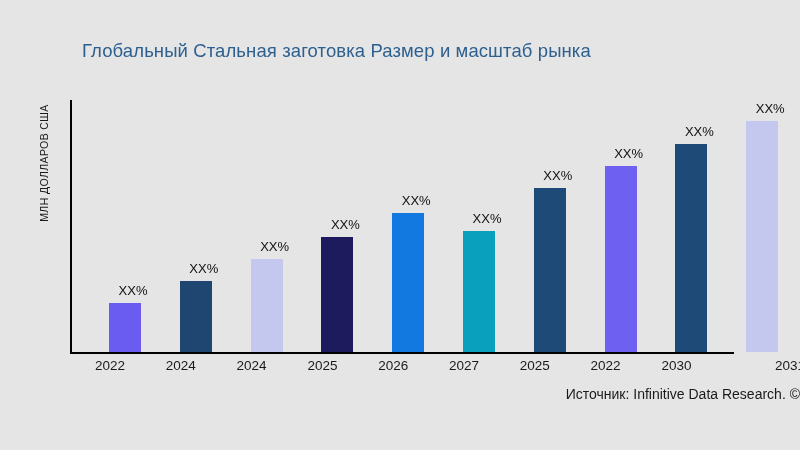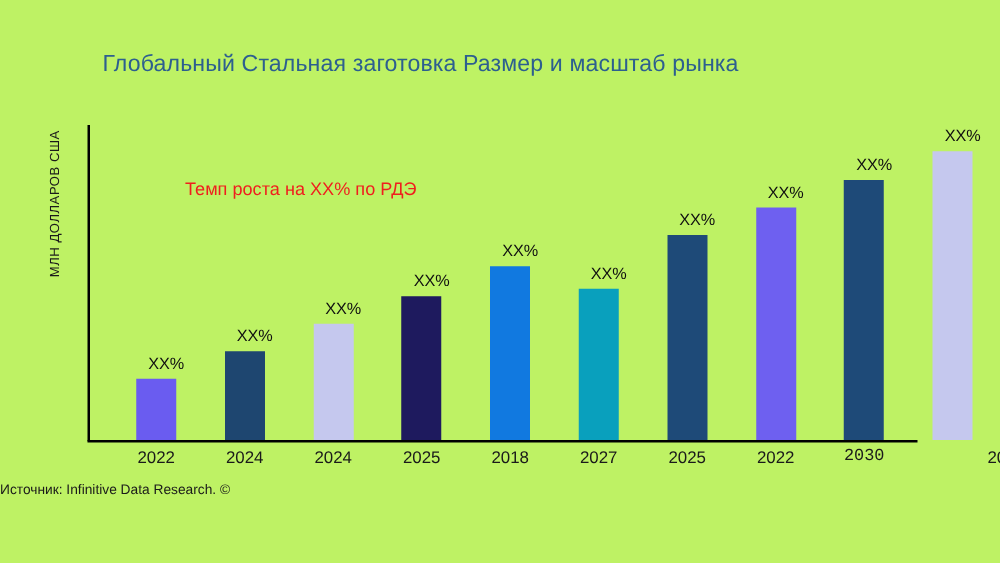--- a/index.html
+++ b/index.html
@@ -10,21 +10,21 @@
     width: 800px;
     height: 450px;
     background: #ffffff;
     font-family: "Liberation Sans", sans-serif;
     overflow: hidden;
   }
   .canvas {
     position: relative;
     width: 800px;
     height: 450px;
-    background: #bef264;
+    background: #e5e5e5;
   }
 
   
   .chart-title {
     position: absolute;
     left: 82px;
     top: 40px;
     font-size: 18.5px;
     color: #2d5f8f;
     font-family: "Liberation Sans", sans-serif;
@@ -90,21 +90,20 @@
     transform: translateX(-50%);
     font-size: 13px;
     color: #101010;
     white-space: nowrap;
     font-family: "Liberation Sans", sans-serif;
   }
   .tick-label {
     position: absolute;
     top: 358px;
     width: 60px;
-    text-align: center;
     font-size: 13.5px;
     color: #1a1a1a;
     font-family: "Liberation Sans", sans-serif;
   }
 
   
   .growth-note {
     position: absolute;
     left: 148px;
     top: 144px;
@@ -113,22 +112,22 @@
     white-space: nowrap;
     font-family: "Liberation Sans", sans-serif;
   }
 
   
   .source-note {
     position: absolute;
     left: 0;
     top: 386px;
     width: 800px;
-    text-align: left;
-    font-size: 11px;
+    text-align: right;
+    font-size: 14px;
     color: #1a1a1a;
     font-family: "Liberation Sans", sans-serif;
   }
 </style>
 </head>
 <body>
 
 <div class="canvas">
 
   <div class="chart-title">Глобальный Стальная заготовка Размер и масштаб рынка</div>
@@ -156,45 +155,44 @@
       <div class="tick-label" style="left: 236.6px;">2024</div>
       <div class="bar-group" style="left: 321.4px;">
         <div class="bar" title="2025" style="height: 115px; background: rgb(30, 26, 94);"></div>
         <div class="bar-value" style="top: -20px;">XX%</div>
       </div>
       <div class="tick-label" style="left: 307.4px;">2025</div>
       <div class="bar-group" style="left: 392.2px;">
         <div class="bar" title="2026" style="height: 139px; background: rgb(17, 121, 224);"></div>
         <div class="bar-value" style="top: -20px;">XX%</div>
       </div>
-      <div class="tick-label" style="left: 378.2px;">2018</div>
+      <div class="tick-label" style="left: 378.2px;">2026</div>
       <div class="bar-group" style="left: 463px;">
         <div class="bar" title="2027" style="height: 121px; background: rgb(9, 160, 189);"></div>
         <div class="bar-value" style="top: -20px;">XX%</div>
       </div>
       <div class="tick-label" style="left: 449px;">2027</div>
       <div class="bar-group" style="left: 533.8px;">
         <div class="bar" title="2028" style="height: 164px; background: rgb(30, 74, 120);"></div>
         <div class="bar-value" style="top: -20px;">XX%</div>
       </div>
       <div class="tick-label" style="left: 519.8px;">2025</div>
       <div class="bar-group" style="left: 604.6px;">
         <div class="bar" title="2029" style="height: 186px; background: rgb(110, 96, 240);"></div>
         <div class="bar-value" style="top: -20px;">XX%</div>
       </div>
       <div class="tick-label" style="left: 590.6px;">2022</div>
       <div class="bar-group" style="left: 675.4px;">
         <div class="bar" title="2030" style="height: 208px; background: rgb(30, 74, 120);"></div>
         <div class="bar-value" style="top: -20px;">XX%</div>
       </div>
-      <div class="tick-label" style="left: 661.4px; font-family: Liberation Mono, monospace;">2030</div>
+      <div class="tick-label" style="left: 661.4px;">2030</div>
       <div class="bar-group" style="left: 746.2px;">
         <div class="bar" title="2031" style="height: 231px; background: rgb(197, 200, 238);"></div>
         <div class="bar-value" style="top: -20px;">XX%</div>
       </div>
       <div class="tick-label" style="left: 775px;">2031</div>
     </div>
 
-  <div class="growth-note">Темп роста на XX% по РДЭ</div>
 
   <div class="source-note">Источник: Infinitive Data Research. ©</div>
 
 </div>
 
 </body></html>

